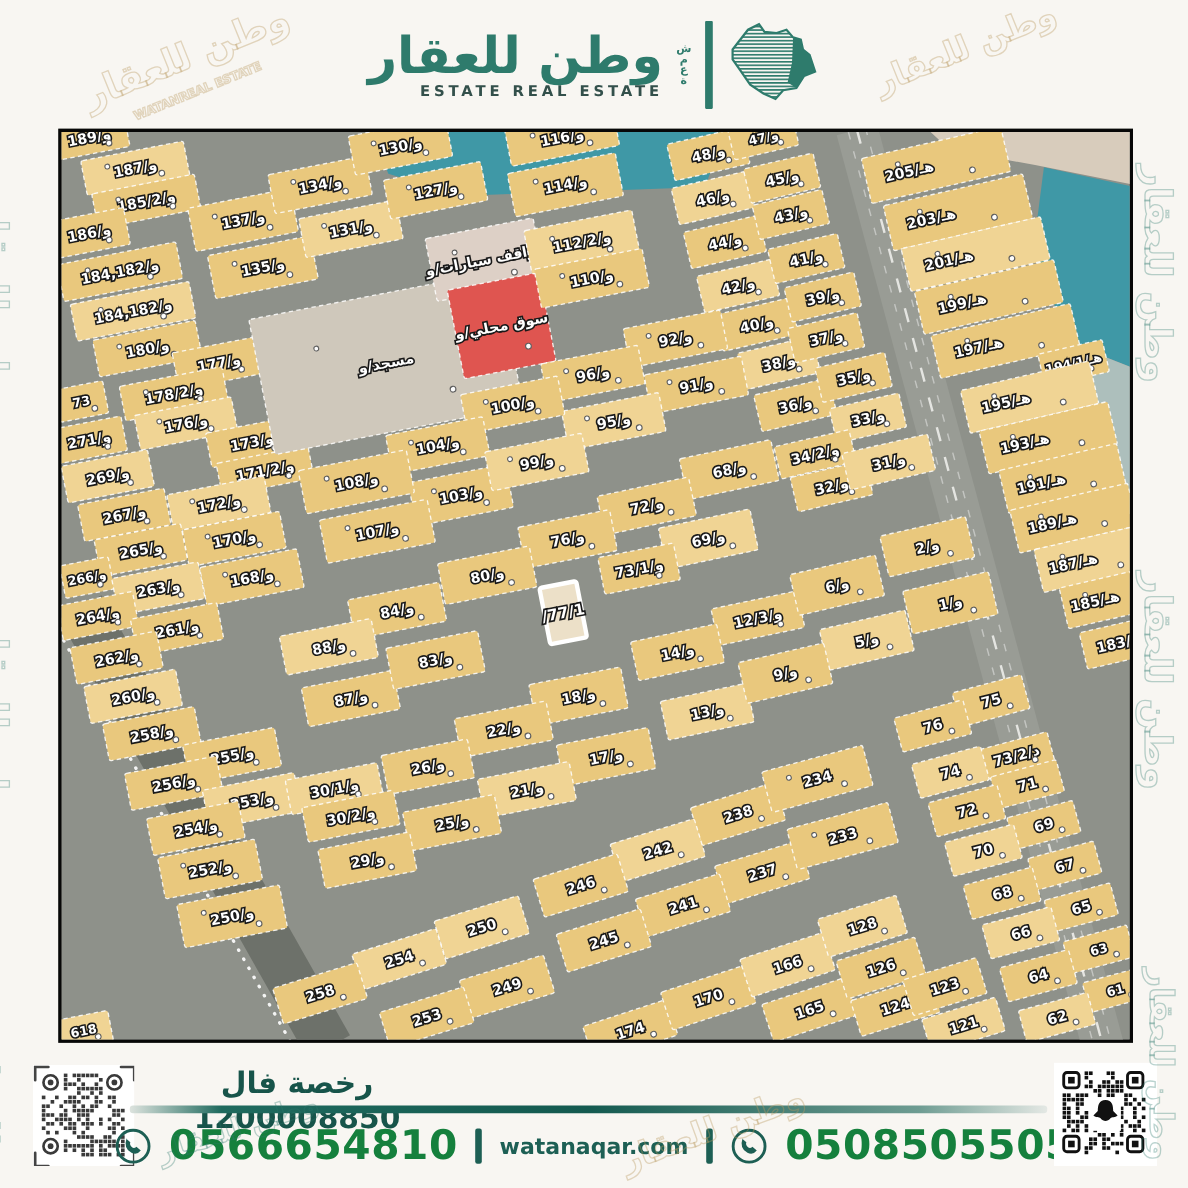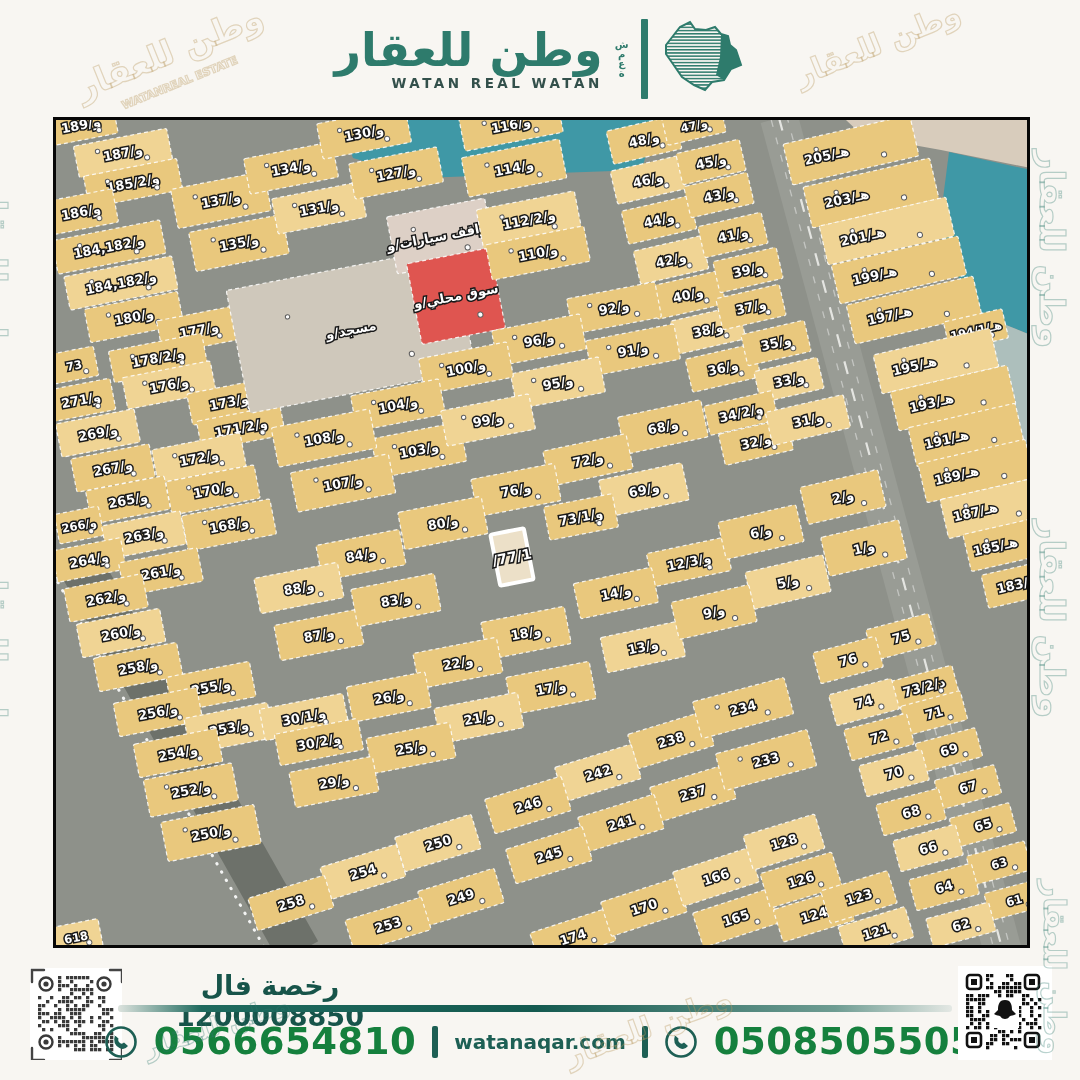--- a/index.html
+++ b/index.html
@@ -39,21 +39,21 @@
   .qr{position:absolute;}
   #qr-left{left:30px;top:20px;}
   #qr-right{left:958px;top:18px;}
 </style>
 </head>
 <body>
 
 <div class="header">
   <div class="wordmark">
     <div class="brand-ar">وطن للعقار</div>
-    <div class="brand-en">WATAN REAL WATAN</div>
+    <div class="brand-en">ESTATE REAL ESTATE</div>
   </div>
   <div class="side-letters" id="side-letters">ش
 م
 ع
 ة</div>
   <div class="logo-bar"></div>
   <svg width="88" height="84" viewBox="0 0 88 84">
     <defs>
       <pattern id="hatch" width="5" height="3.2" patternUnits="userSpaceOnUse">
         <rect width="5" height="1.5" fill="#2e7b6c"></rect>

